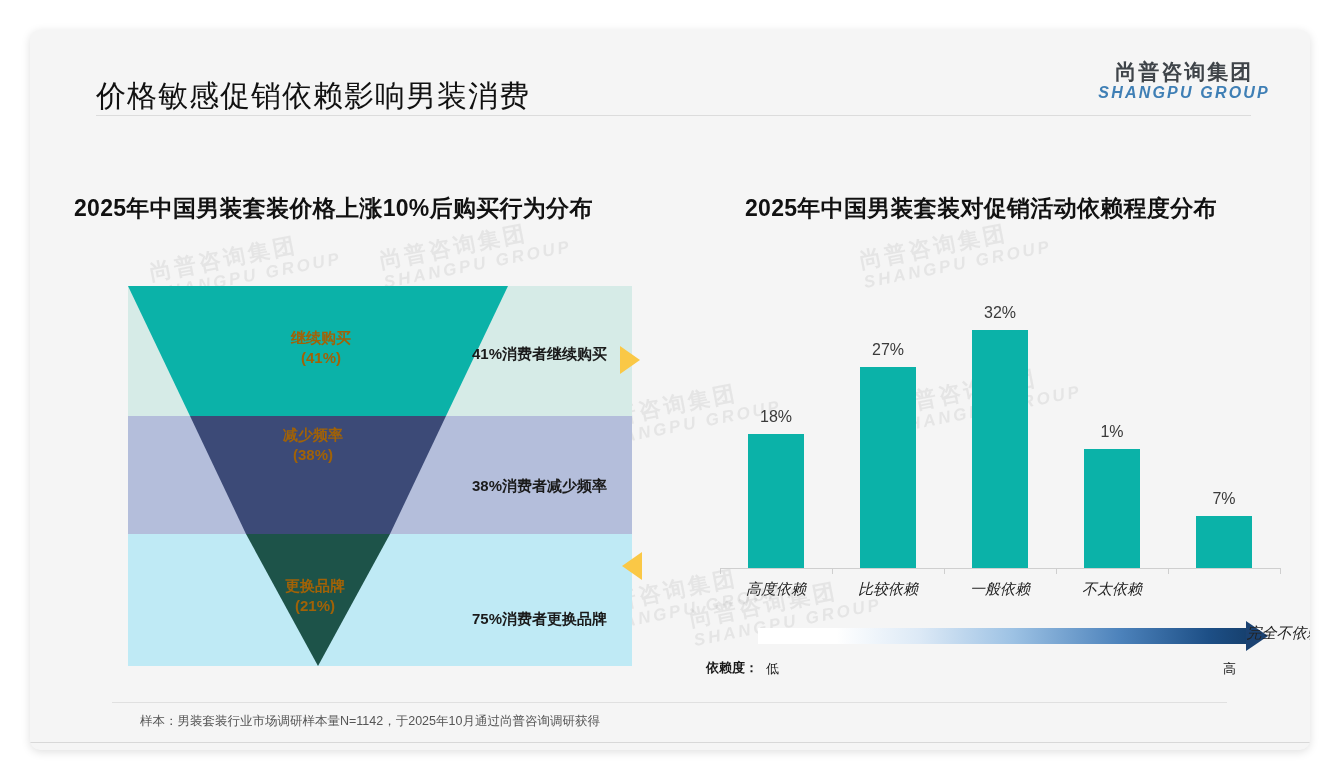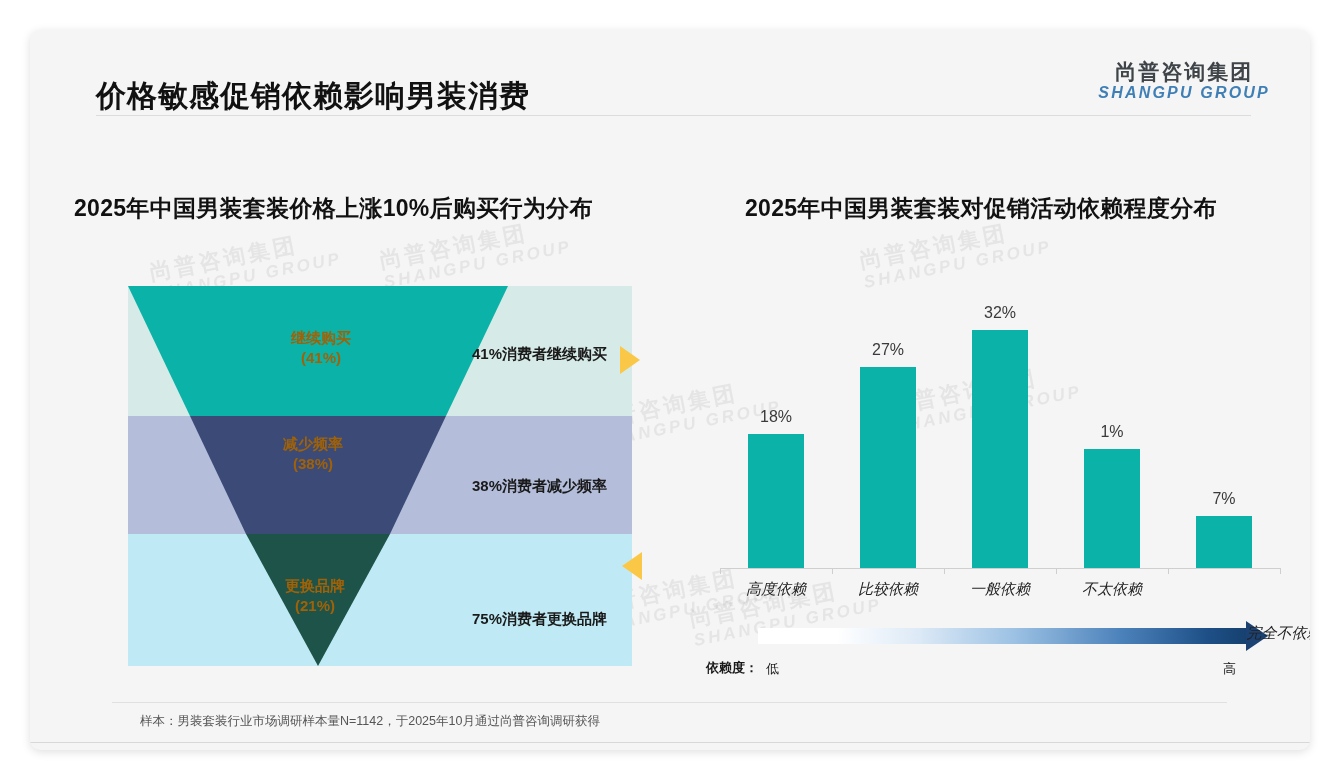--- a/index.html
+++ b/index.html
@@ -45,21 +45,21 @@
     position: absolute;
     left: 0; top: 0;
     width: 100%;
     height: 86px;
   }
   .page-title {
     position: absolute;
     left: 66px;
     top: 46px;
     font-size: 30px;
-    font-weight: bold;
+    font-weight: normal;
     color: #111111;
     letter-spacing: 1px;
   }
   .logo {
     position: absolute;
     right: 40px;
     top: 30px;
     text-align: center;
   }
   .logo-cn {
@@ -335,21 +335,21 @@
     <svg class="funnel-svg" viewBox="0 0 504 380" preserveAspectRatio="none">
       <polygon id="fun-seg-0" points="0,0 380,0 318,130 62,130" fill="#0bb2a8"></polygon>
       <polygon id="fun-seg-1" points="62,130 318,130 262,248 118,248" fill="#3c4a77"></polygon>
       <polygon id="fun-seg-2" points="118,248 262,248 190,380" fill="#1d5349"></polygon>
     </svg>
 
     <div class="band-label" style="left:118px; top:42px; width:150px;">
       <span>继续购买</span><br>
       <span>(41%)</span>
     </div>
-    <div class="band-label" style="left:110px; top:148px; width:150px;">
+    <div class="band-label" style="left:110px; top:139px; width:150px;">
       <span>减少频率</span><br>
       <span>(38%)</span>
     </div>
     <div class="band-label" style="left:112px; top:262px; width:150px;margin-top:28px;">
       <span>更换品牌</span><br>
       <span>(21%)</span>
     </div>
 
     <div class="band-desc" style="left:344px; top:43px;">41%消费者继续购买</div>
     <div class="band-desc" style="left:344px; top:175px;">38%消费者减少频率</div>

